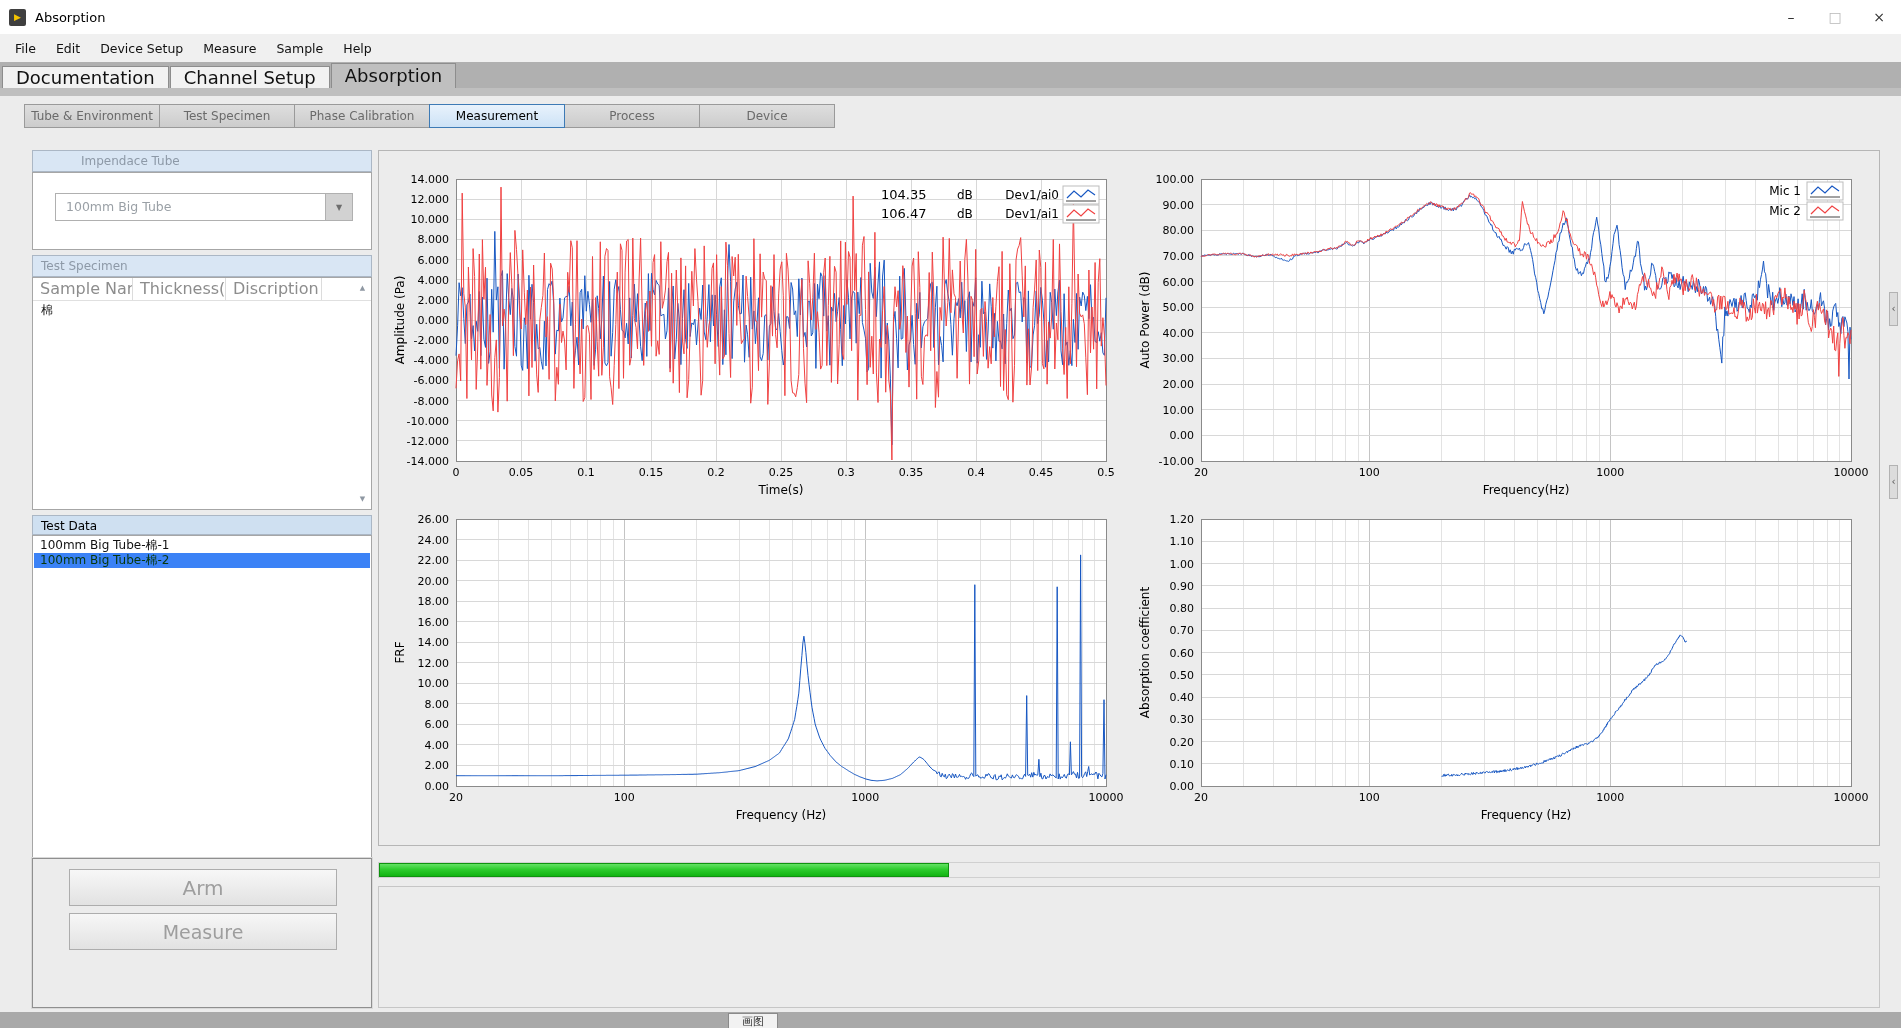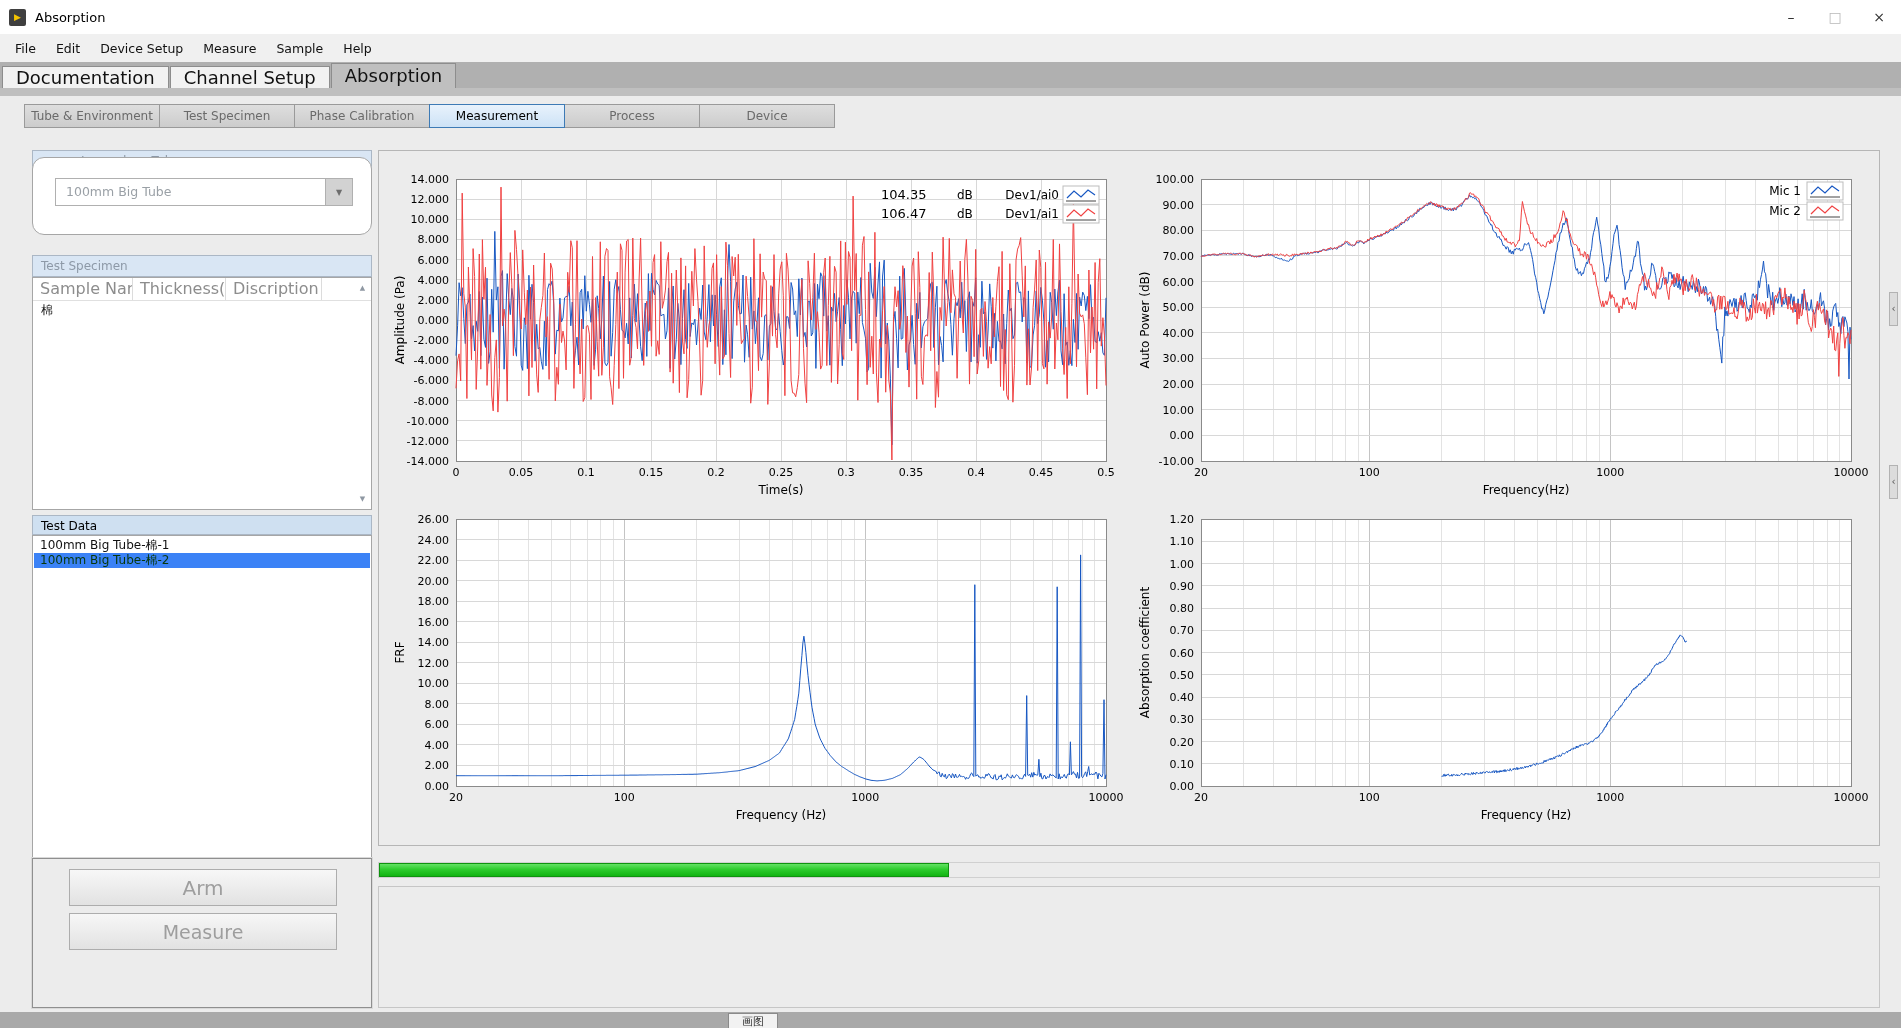--- a/index.html
+++ b/index.html
@@ -84,21 +84,21 @@
     <div class="subtabs">
       <div class="subtab">Tube &amp; Environment</div>
       <div class="subtab">Test Specimen</div>
       <div class="subtab">Phase Calibration</div>
       <div class="subtab active">Measurement</div>
       <div class="subtab">Process</div>
       <div class="subtab">Device</div>
     </div>
 
     <div class="sechdr" style="top:54px;padding-left:48px;">Impendace Tube</div>
-    <div class="secbox" style="top:61px;height:78px;border-radius:12px;">
+    <div class="secbox" style="top:76px;height:78px;">
       <div class="dropdown">
         <div class="ddtext">100mm Big Tube</div>
         <div class="ddbtn">
             <span>▼</span>
           </div>
       </div>
     </div>
 
     <div class="sechdr" style="top:159px;">Test Specimen</div>
     <div class="secbox" style="top:181px;height:233px;">

